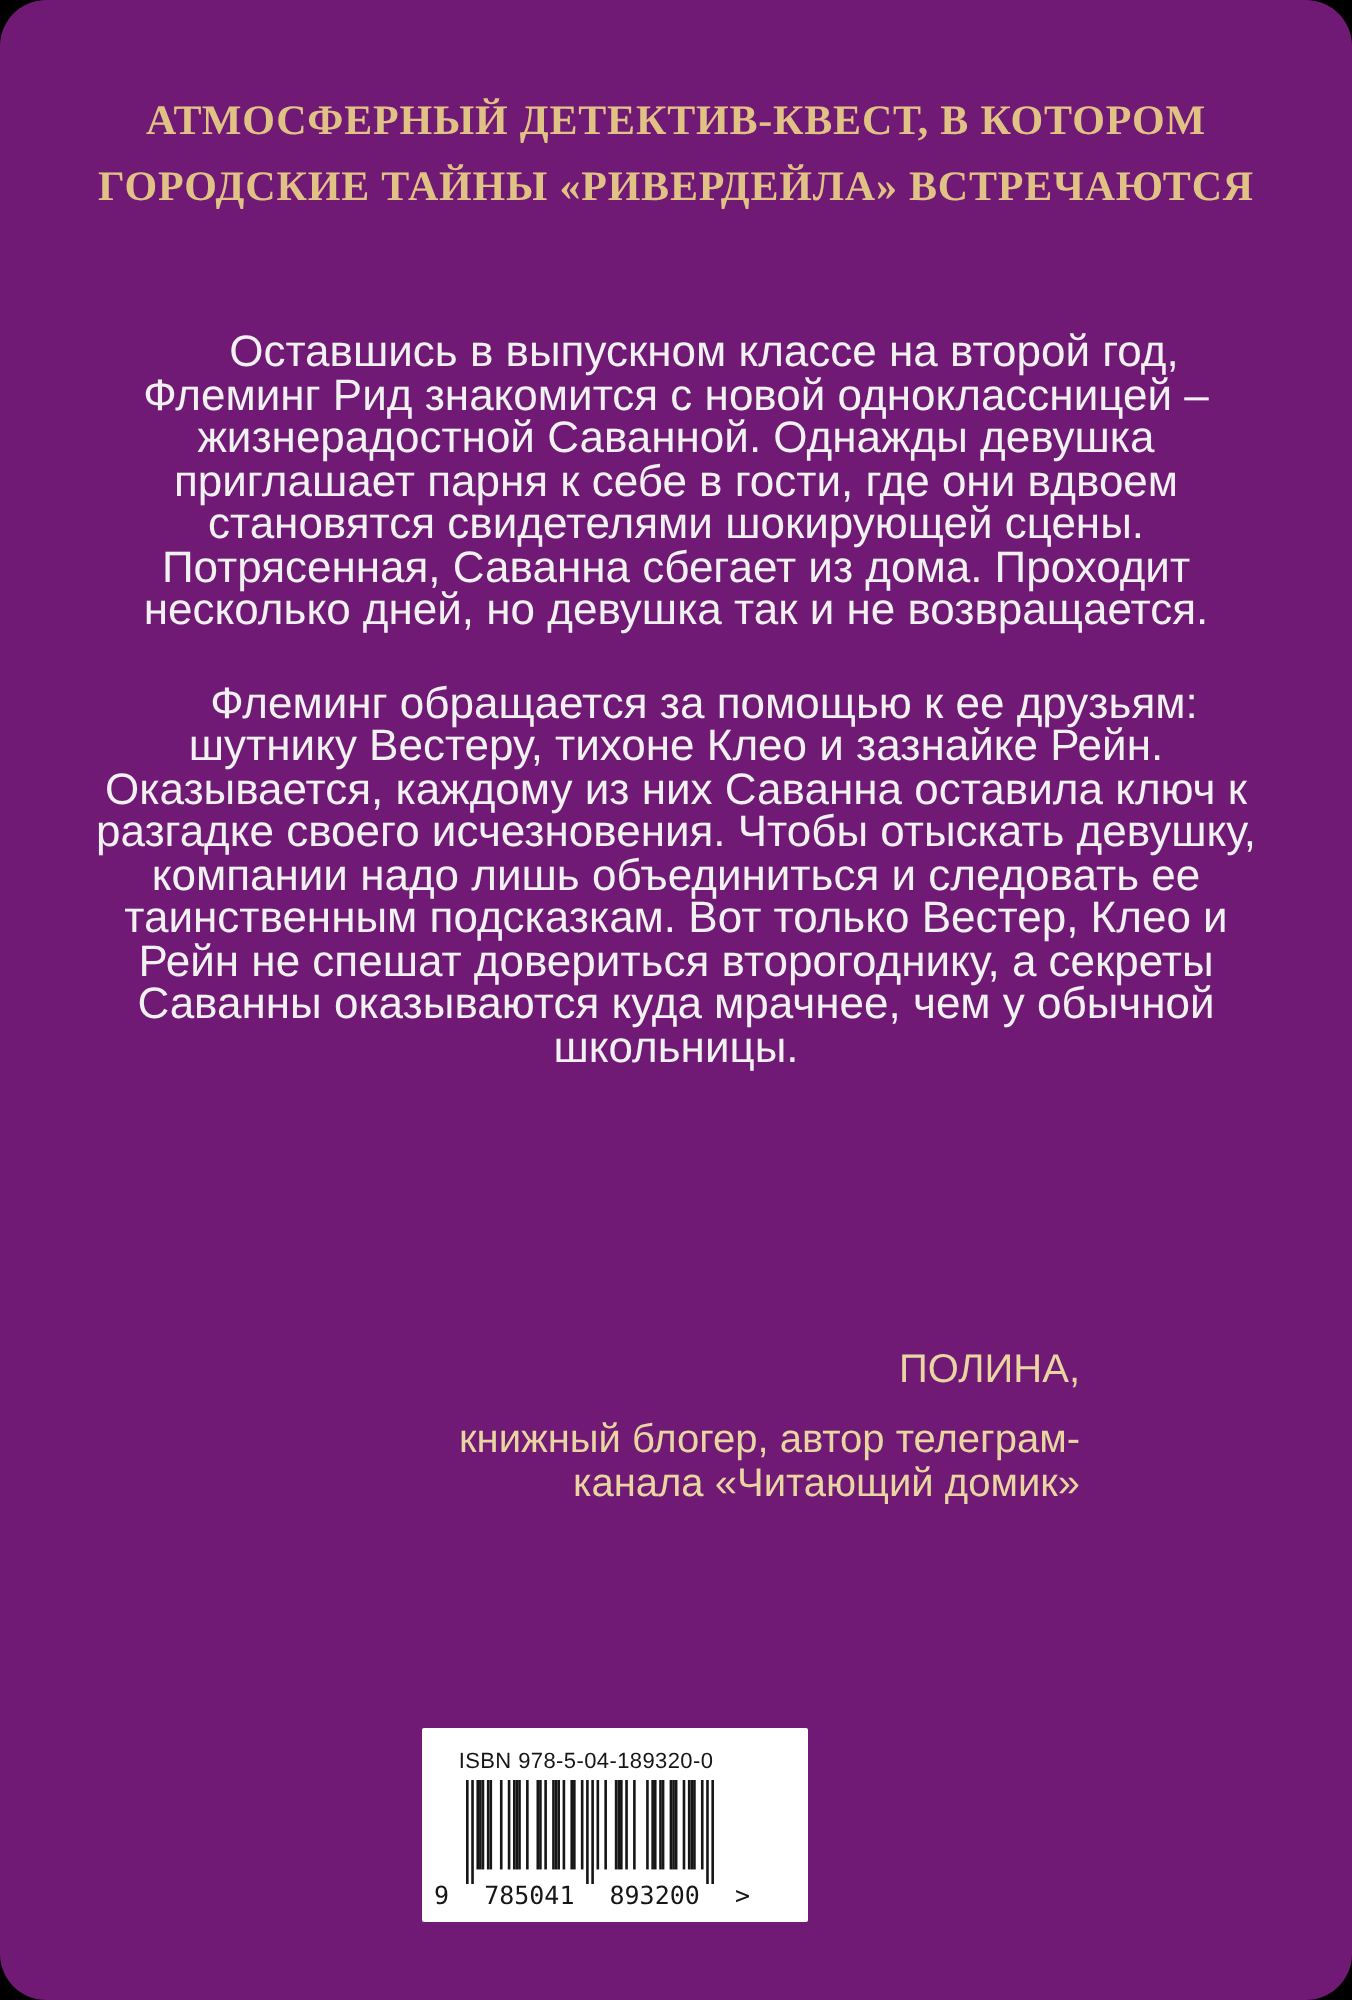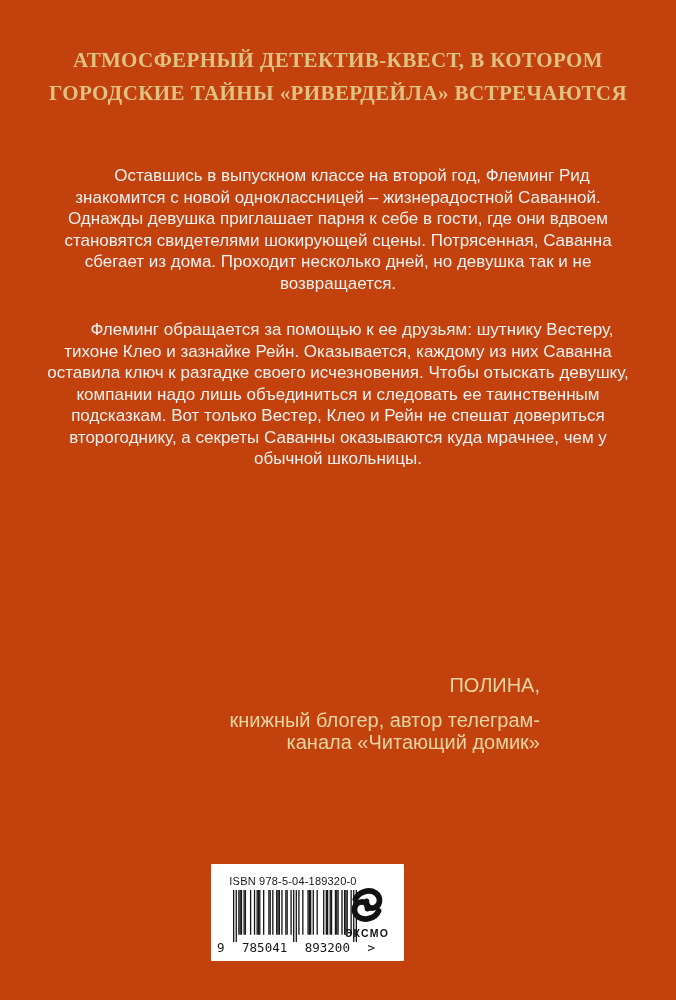--- a/index.html
+++ b/index.html
@@ -14,21 +14,21 @@
     text-align:center;
     font-family:"Liberation Serif",serif;
     font-weight:bold;
     font-size:21px;line-height:33px;
     letter-spacing:0.4px;
   }
   
   .synopsis{
     position:absolute;top:165px;left:40px;right:40px;
     text-align:center;
-    font-size:17px;line-height:21.5px;
+    font-size:22px;line-height:21.5px;
   }
   .synopsis p{margin:0;text-indent:28px;}
   .synopsis p + p{margin-top:25px;}
   
   .review{
     position:absolute;left:138px;top:506px;width:398px;
     font-size:19px;line-height:22.5px;
     text-align:left;
   }
   .review p{margin:0;}
@@ -62,21 +62,21 @@
     text-align:center;color:#111;
   }
   .publisher svg{display:block;margin:0 auto;}
   .publisher .pub-name{
     margin-top:3px;font-weight:bold;font-size:10.5px;letter-spacing:1.2px;
   }
 </style>
 </head>
 <body>
 
-<div class="cover" style="background: #c2410c;">
+<div class="cover" style="background: #701a75; border-radius: 23px;">
 
   <div class="header" style="color: rgb(224, 194, 133);">
     <div>АТМОСФЕРНЫЙ ДЕТЕКТИВ-КВЕСТ, В КОТОРОМ</div>
     <div>ГОРОДСКИЕ ТАЙНЫ «РИВЕРДЕЙЛА» ВСТРЕЧАЮТСЯ</div>
   </div>
 
   <div class="synopsis" style="color: rgb(241, 241, 241);">
     <p>Оставшись в выпускном классе на второй год, Флеминг Рид знакомится с новой одноклассницей – жизнерадостной Саванной. Однажды девушка приглашает парня к себе в гости, где они вдвоем становятся свидетелями шокирующей сцены. Потрясенная, Саванна сбегает из дома. Проходит несколько дней, но девушка так и не возвращается.</p>
     <p>Флеминг обращается за помощью к ее друзьям: шутнику Вестеру, тихоне Клео и зазнайке Рейн. Оказывается, каждому из них Саванна оставила ключ к разгадке своего исчезновения. Чтобы отыскать девушку, компании надо лишь объединиться и следовать ее таинственным подсказкам. Вот только Вестер, Клео и Рейн не спешат довериться второгоднику, а секреты Саванны оказываются куда мрачнее, чем у обычной школьницы.</p>
   </div>
@@ -141,22 +141,15 @@
           <rect x="92" y="0" width="1" height="50"></rect>
           <rect x="94" y="0" width="1" height="50"></rect>
         </svg>
     </div>
     <div class="digits">
       <span>9</span>
       <span>785041</span>
       <span>893200</span>
       <span>&gt;</span>
     </div>
-    <div class="publisher">
-      <svg width="38" height="38" viewBox="0 0 36 36" xmlns="http://www.w3.org/2000/svg" fill="none" stroke="#111" stroke-width="5.4" stroke-linecap="round">
-        <path d="M 7,12.5 C 10,5.5 20,2.5 26,6.5 C 31.5,10.5 31,18.5 25,20.5 C 20.5,22 16.5,19 17.5,14.5"></path>
-        <path d="M 7,12.5 C 10,5.5 20,2.5 26,6.5 C 31.5,10.5 31,18.5 25,20.5 C 20.5,22 16.5,19 17.5,14.5" transform="rotate(180 18 18)"></path>
-      </svg>
-      <div class="pub-name">ЭКСМО</div>
-    </div>
   </div>
 
 </div>
 
 </body></html>

